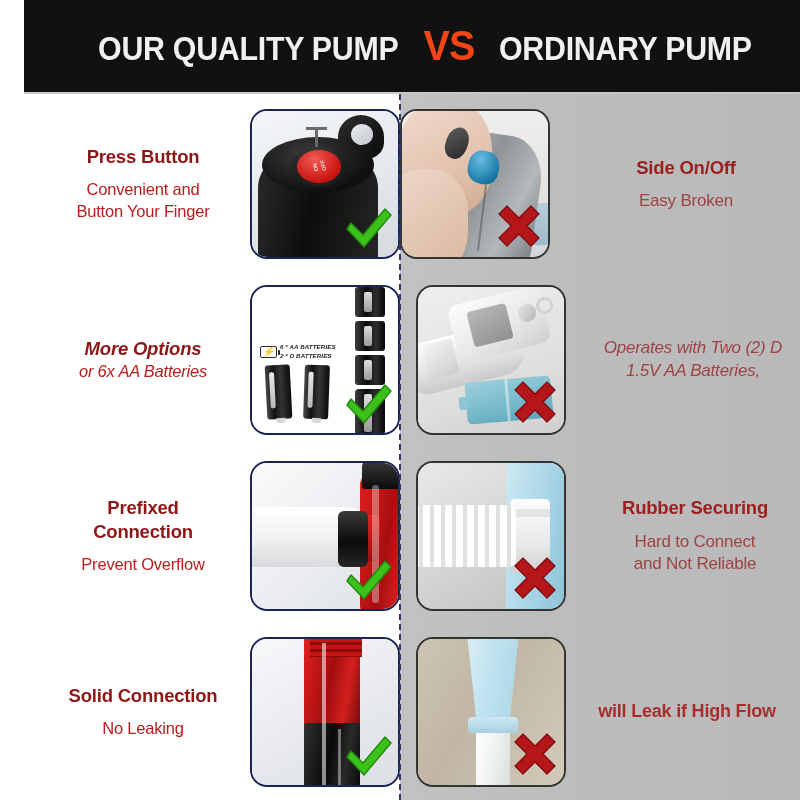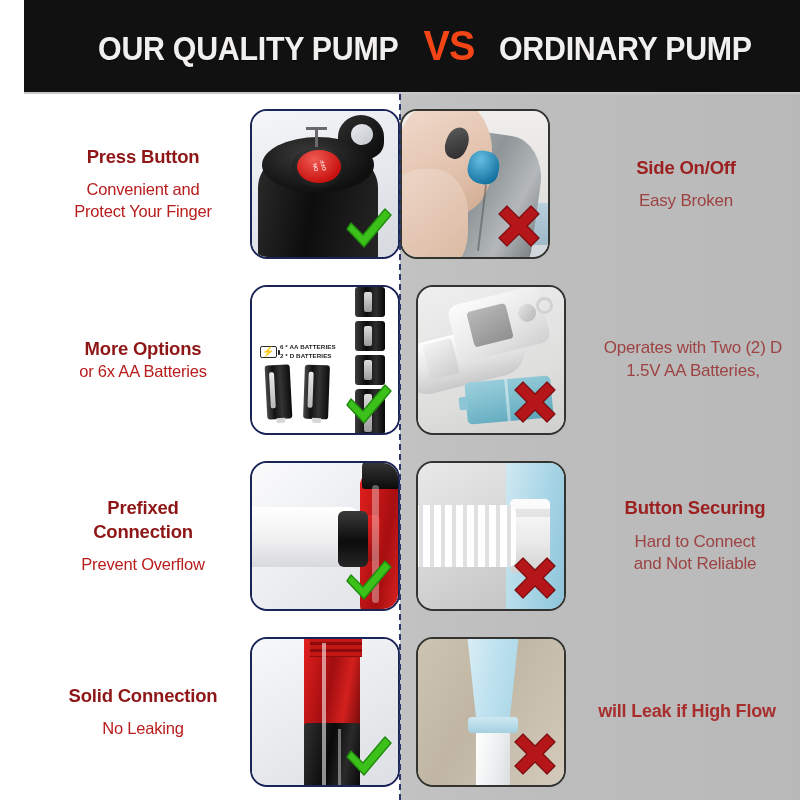--- a/index.html
+++ b/index.html
@@ -44,21 +44,21 @@
     background:linear-gradient(90deg,#c2c2c2 0%,#bdbdbd 35%,#b9b9b9 100%);
   }
   .divider {
     position:absolute; left:399px; top:0; width:0; height:706px;
     border-left:2px dashed #2c3968; z-index:6;
   }
 
   
   .row { position:absolute; left:0; width:400px; height:176px; }
   .row.r0 { top:2px; }
-  .row.r1 { top:178px; }
+  .row.r1 { top:178px;font-style:italic; }
   .row.r2 { top:354px; }
   .row.r3 { top:530px; }
 
   .cell {
     position:absolute; top:0; width:400px; height:176px;
     display:flex; align-items:center;
   }
   .cell.left-cell  { flex-direction:row; }
   .cell.right-cell { flex-direction:row; }
 
@@ -376,21 +376,21 @@
 
   <div class="body-area">
 
     <div class="col-left">
 
       <div class="row r0">
         <div class="cell left-cell">
           <div class="txtblock">
             <div class="title">Press Button</div>
             <div class="subtitle">Convenient and</div>
-            <div class="subtitle">Protect Your Finger</div>
+            <div class="subtitle">Button Your Finger</div>
           </div>
           <div class="card good">
             <div class="scene s1">
               <div class="cap"></div>
                 <div class="loop"></div>
                 <div class="lid"></div>
               <div class="stem"></div>
               <div class="btn-ring"></div>
               <div class="btn">
                   <span>ON<br>OFF</span>
@@ -560,21 +560,21 @@
               <div class="conn"></div>
               <div class="ribbed"></div>
             </div>
             <div class="mark x">
               <svg viewBox="0 0 48 48" width="48" height="48">
                 <path d="M12 4 L24 16 L36 4 L44 12 L32 24 L44 36 L36 44 L24 32 L12 44 L4 36 L16 24 L4 12 Z" fill="#b5161a" stroke="#7c0d10" stroke-width="1.2" stroke-linejoin="round"></path>
               </svg>
             </div>
           </div>
           <div class="txtblock rightside" style="margin-left:26px;width:206px">
-            <div class="title rt">Button Securing</div>
+            <div class="title rt">Rubber Securing</div>
             <div class="subtitle rt">Hard to Connect</div>
             <div class="subtitle rt">and Not Reliable</div>
           </div>
         </div>
       </div>
 
       <div class="row r3">
         <div class="cell right-cell" style="padding-left:16px">
           <div class="card bad">
             <div class="scene s8">

